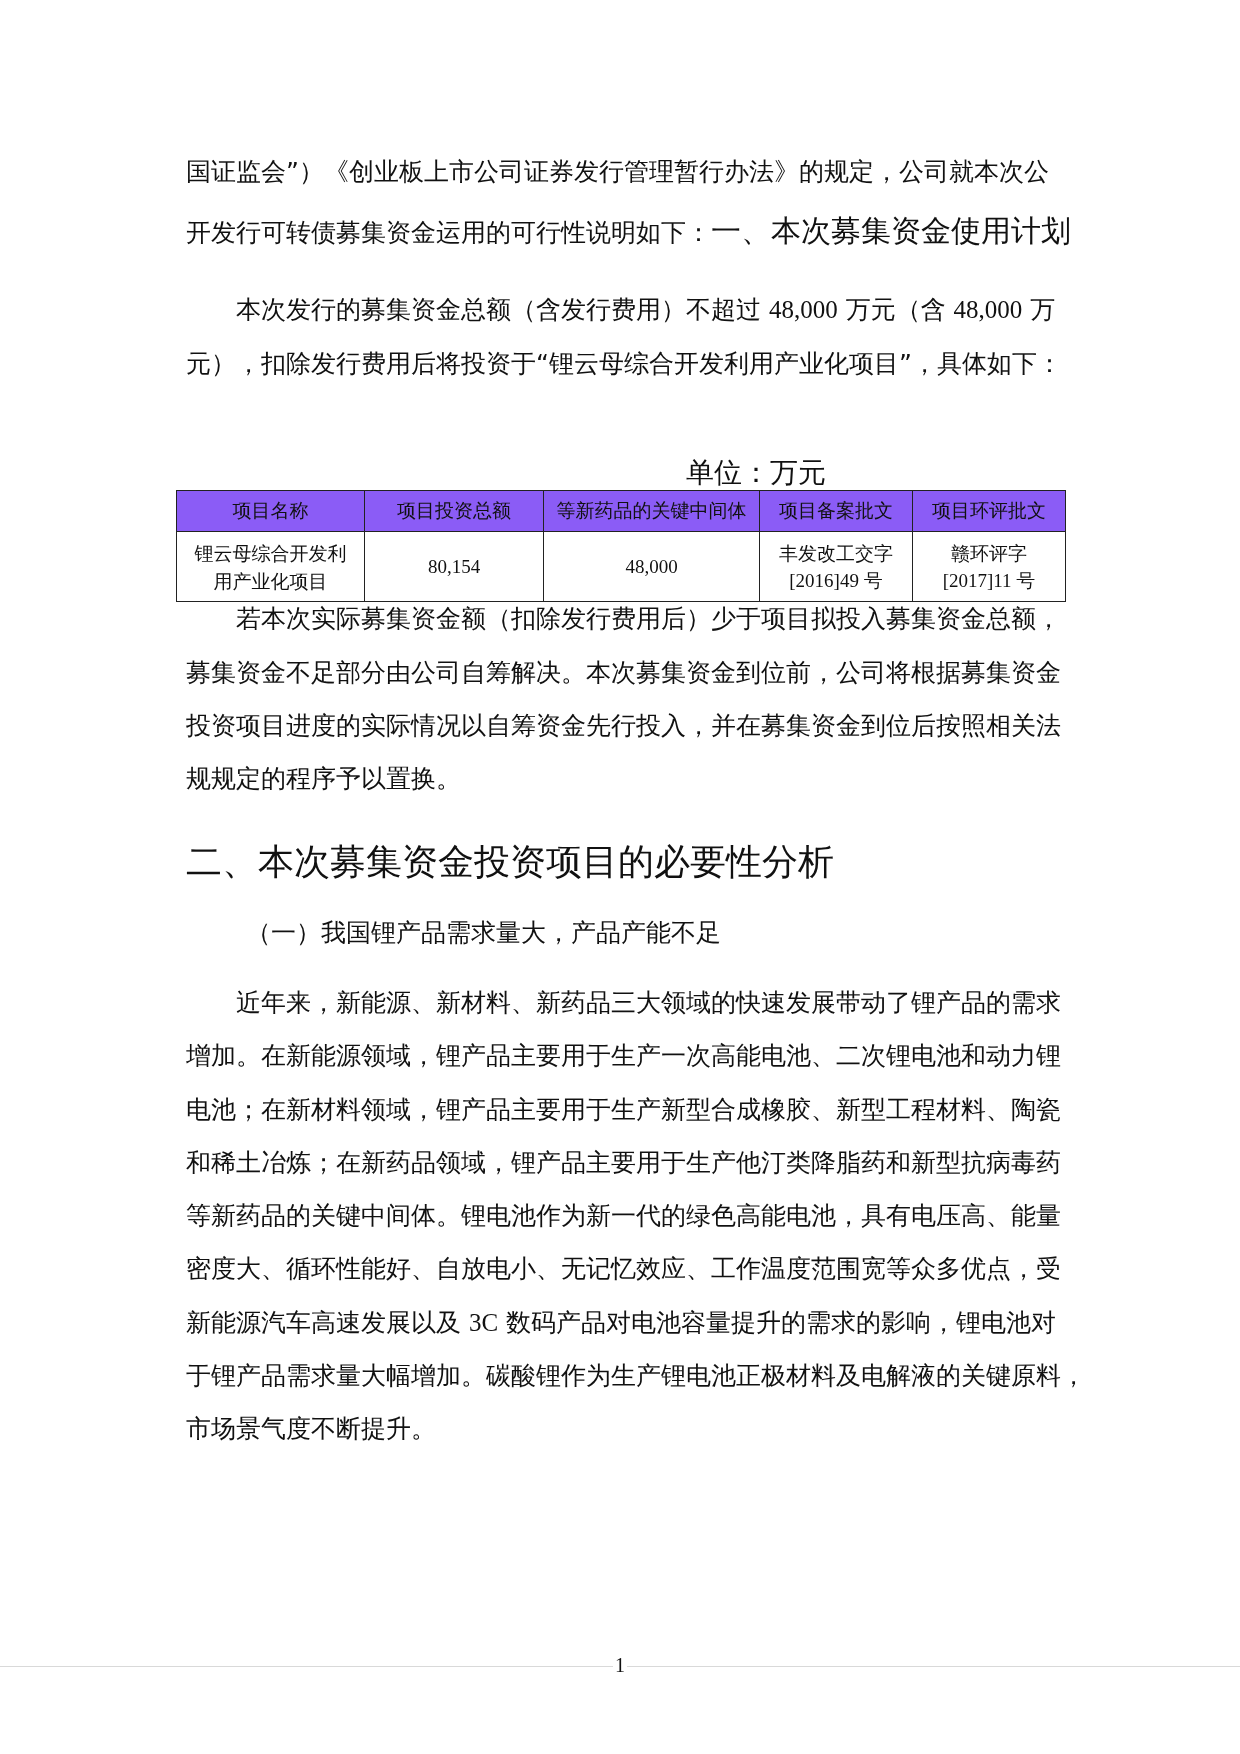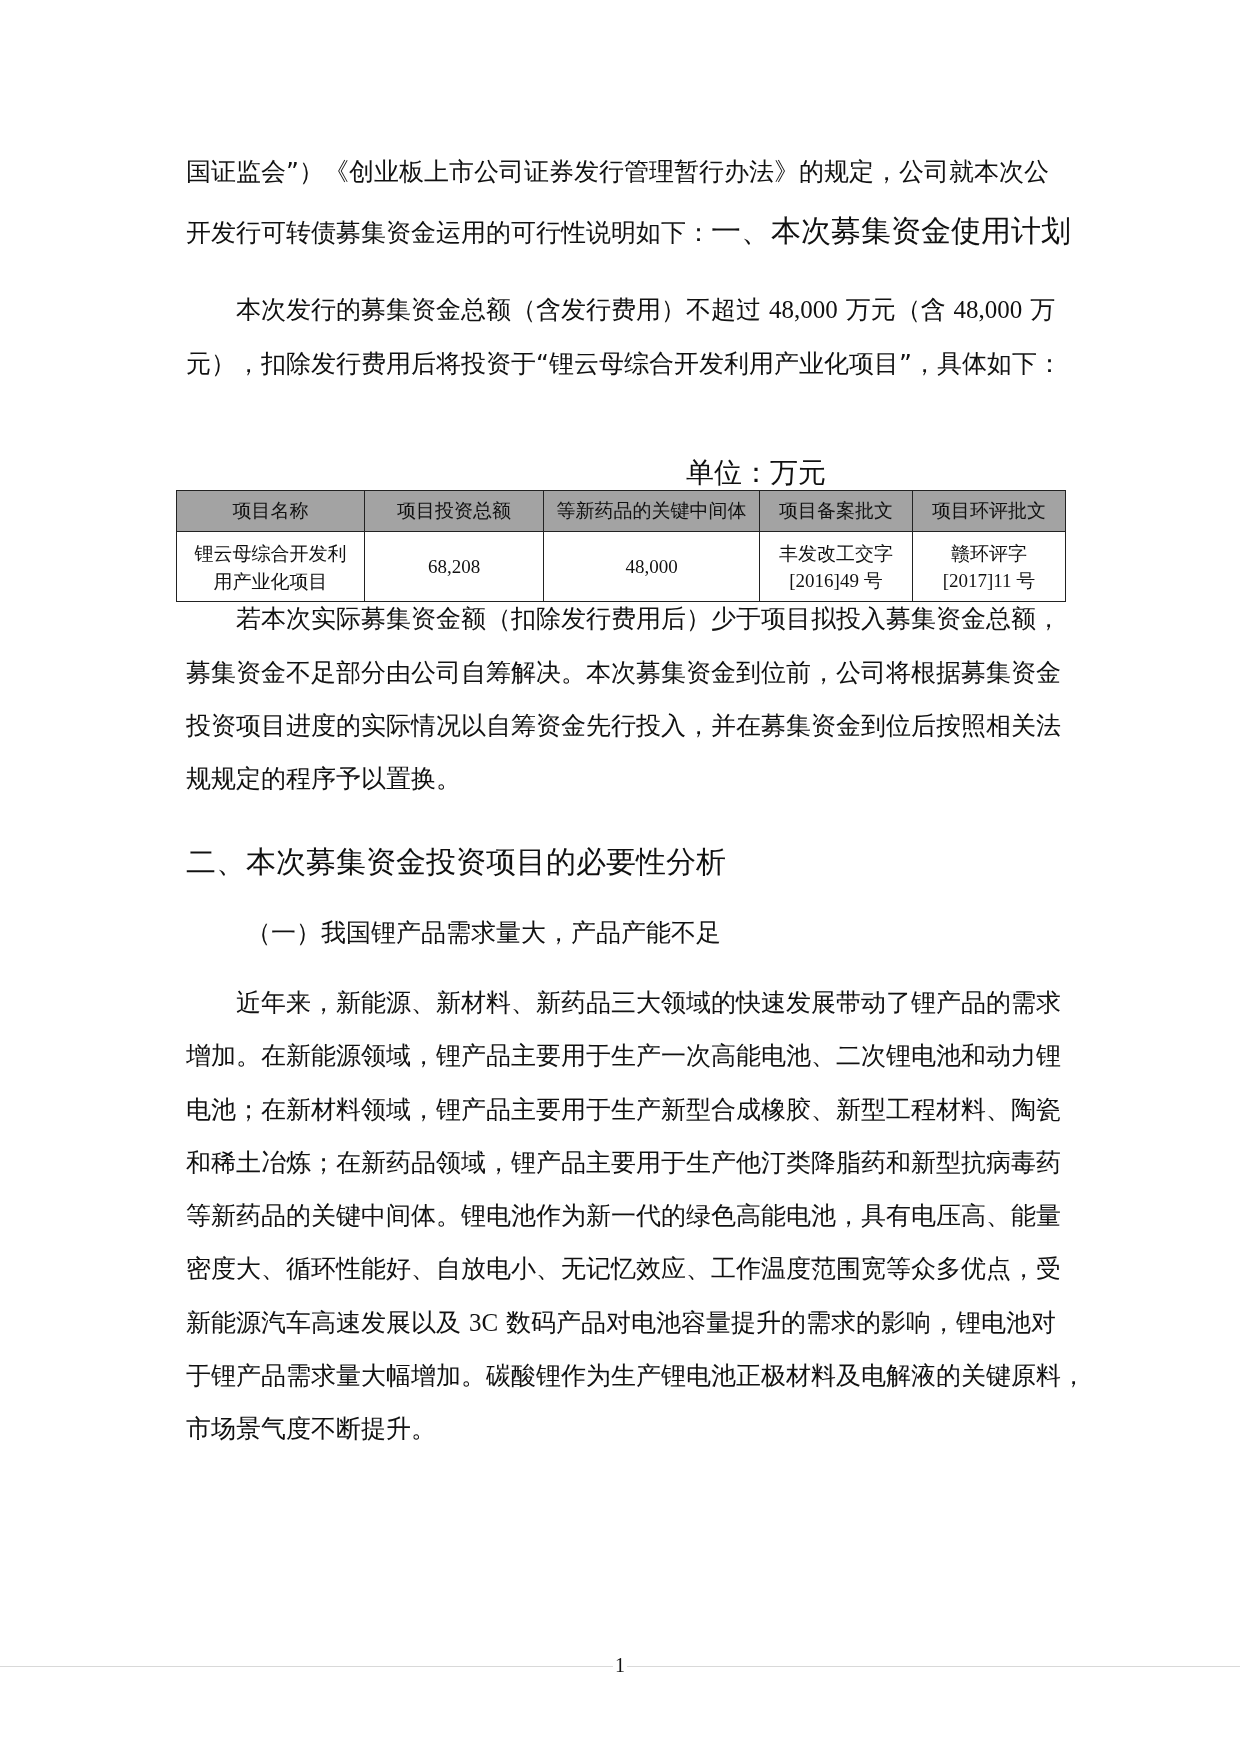--- a/index.html
+++ b/index.html
@@ -26,21 +26,21 @@
       left: 186px;
       font-size: 25px;
       line-height: 30px;
       white-space: nowrap;
       letter-spacing: 0px;
     }
     .indent { left: 236px; }
     .heading2 {
       position: absolute;
       left: 186px;
-      font-size: 30px;
+      font-size: 36px;
       line-height: 34px;
       white-space: nowrap;
     }
     .subheading {
       position: absolute;
       left: 246px;
       font-size: 25px;
       line-height: 30px;
       white-space: nowrap;
     }
@@ -62,21 +62,21 @@
       font-size: 19px;
     }
     table.fund-table th, table.fund-table td {
       border: 1.5px solid #222222;
       text-align: center;
       vertical-align: middle;
       padding: 0 4px;
       font-weight: normal;
     }
     table.fund-table th {
-      background: #a3a3a3;
+      background: #8b5cf6;
       height: 40px;
       font-size: 19px;
     }
     table.fund-table td {
       height: 69px;
       line-height: 28px;
     }
     .num {
       font-family: "Liberation Serif", "DejaVu Serif", serif;
       font-size: 19px;
@@ -143,21 +143,21 @@
         <th>项目备案批文</th>
         <th>项目环评批文</th>
       </tr>
     </thead>
     <tbody>
       <tr>
         <td>
           <span class="cell-line">锂云母综合开发利</span>
           <span class="cell-line">用产业化项目</span>
         </td>
-        <td class="num">68,208</td>
+        <td class="num">80,154</td>
         <td class="num">48,000</td>
         <td>
           <span class="cell-line">丰发改工交字</span>
           <span class="cell-line serif">[2016]49 号</span>
         </td>
         <td>
           <span class="cell-line">赣环评字</span>
           <span class="cell-line serif">[2017]11 号</span>
         </td>
       </tr>

